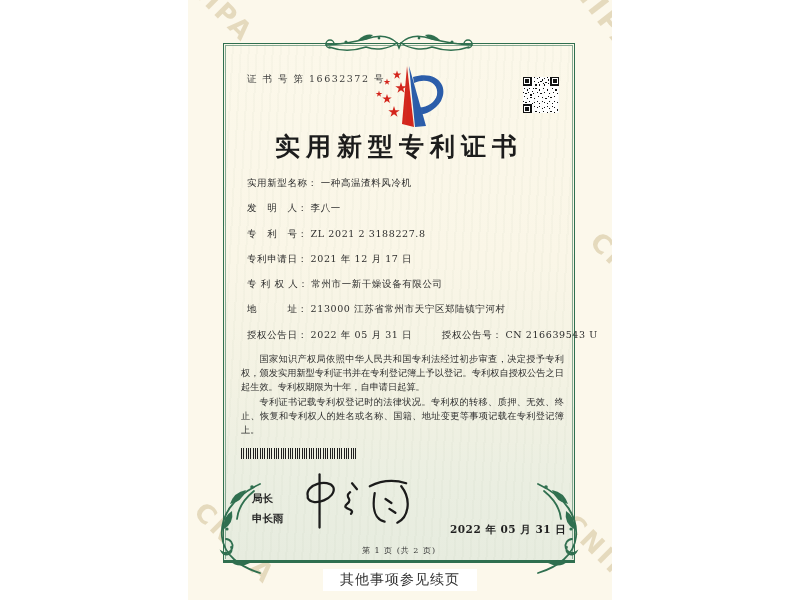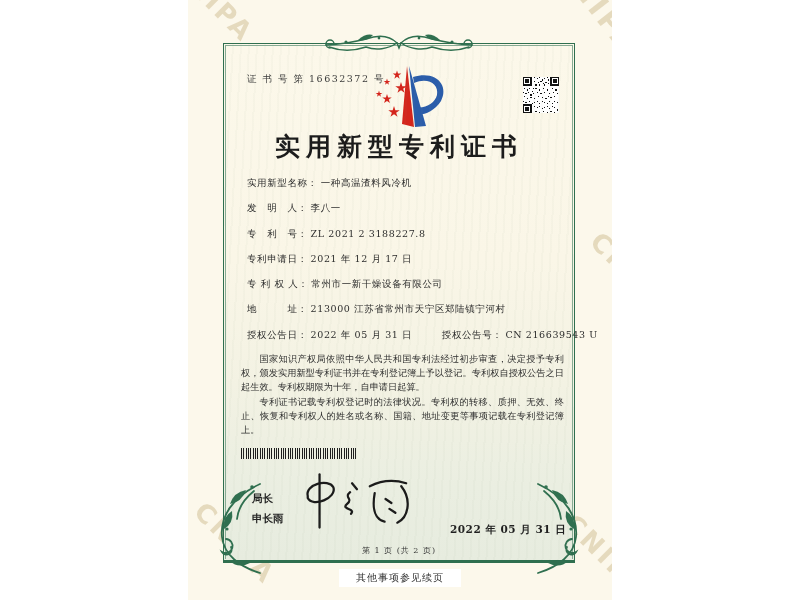--- a/index.html
+++ b/index.html
@@ -66,21 +66,21 @@
 
   .page-num { position:absolute; left:0; right:0; top:501px; text-align:center;
     font-size:8px; letter-spacing:1px; color:#333; }
 
   .orn-top { position:absolute; left:50%; top:-13px; transform:translateX(-50%); }
   .corner { position:absolute; width:52px; height:95px; }
   .corner.cl { left:-14px; top:437px; }
   .corner.cr { right:-14px; top:437px; transform:scaleX(-1); }
 
   .footer-note { position:absolute; left:50%; top:569px; transform:translateX(-50%);
-    background:#ffffff; padding:2px 17px; font-size:10px; letter-spacing:1px;
+    background:#ffffff; padding:2px 17px; font-size:14px; letter-spacing:1px;
     color:#333; white-space:nowrap; }
 
   svg .grn { stroke:#2f6f4f; fill:none; stroke-linecap:round; }
 </style>
 </head>
 <body>
 
 <div class="page">
 
   <span class="wm w1">CNIPA</span>

